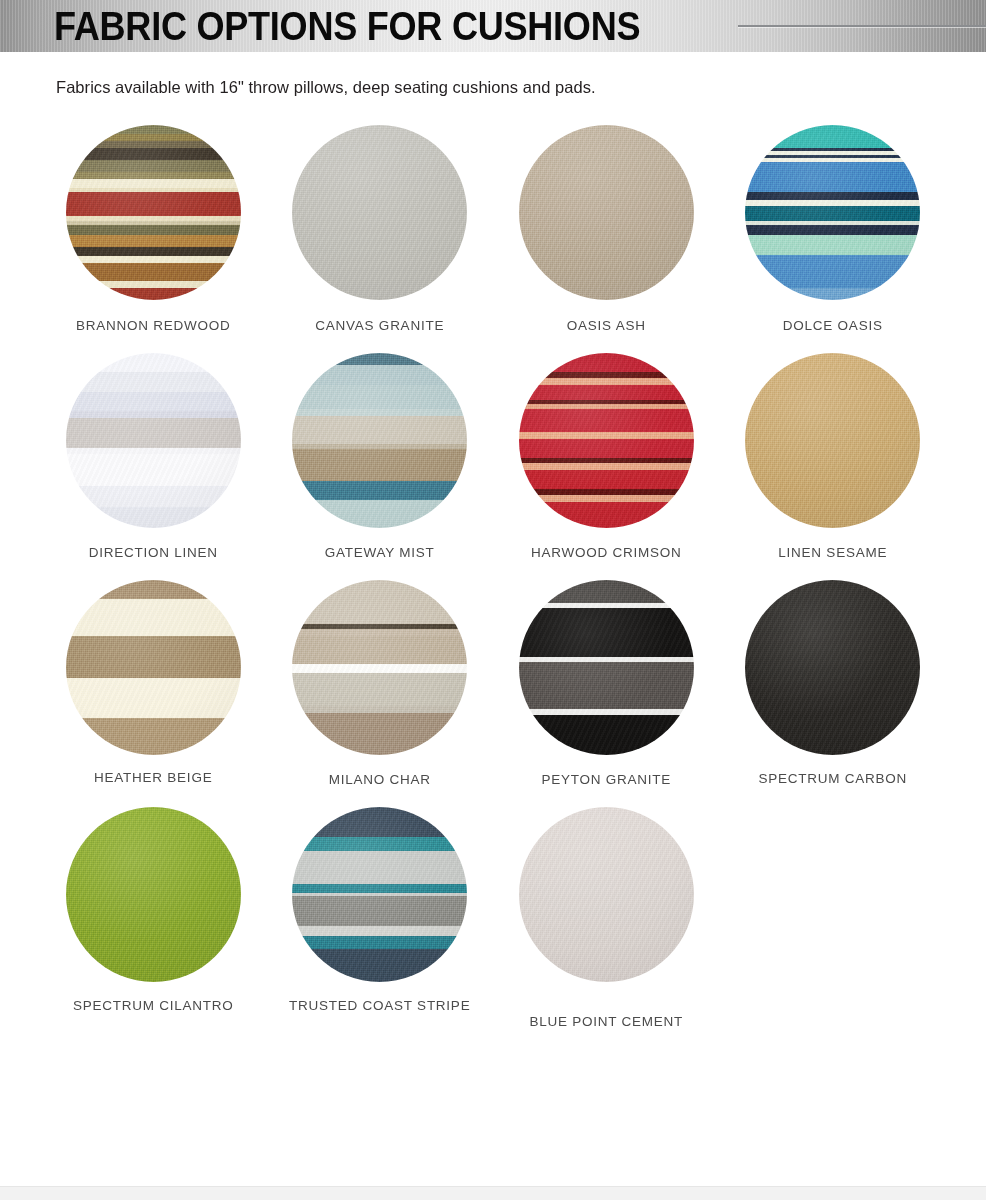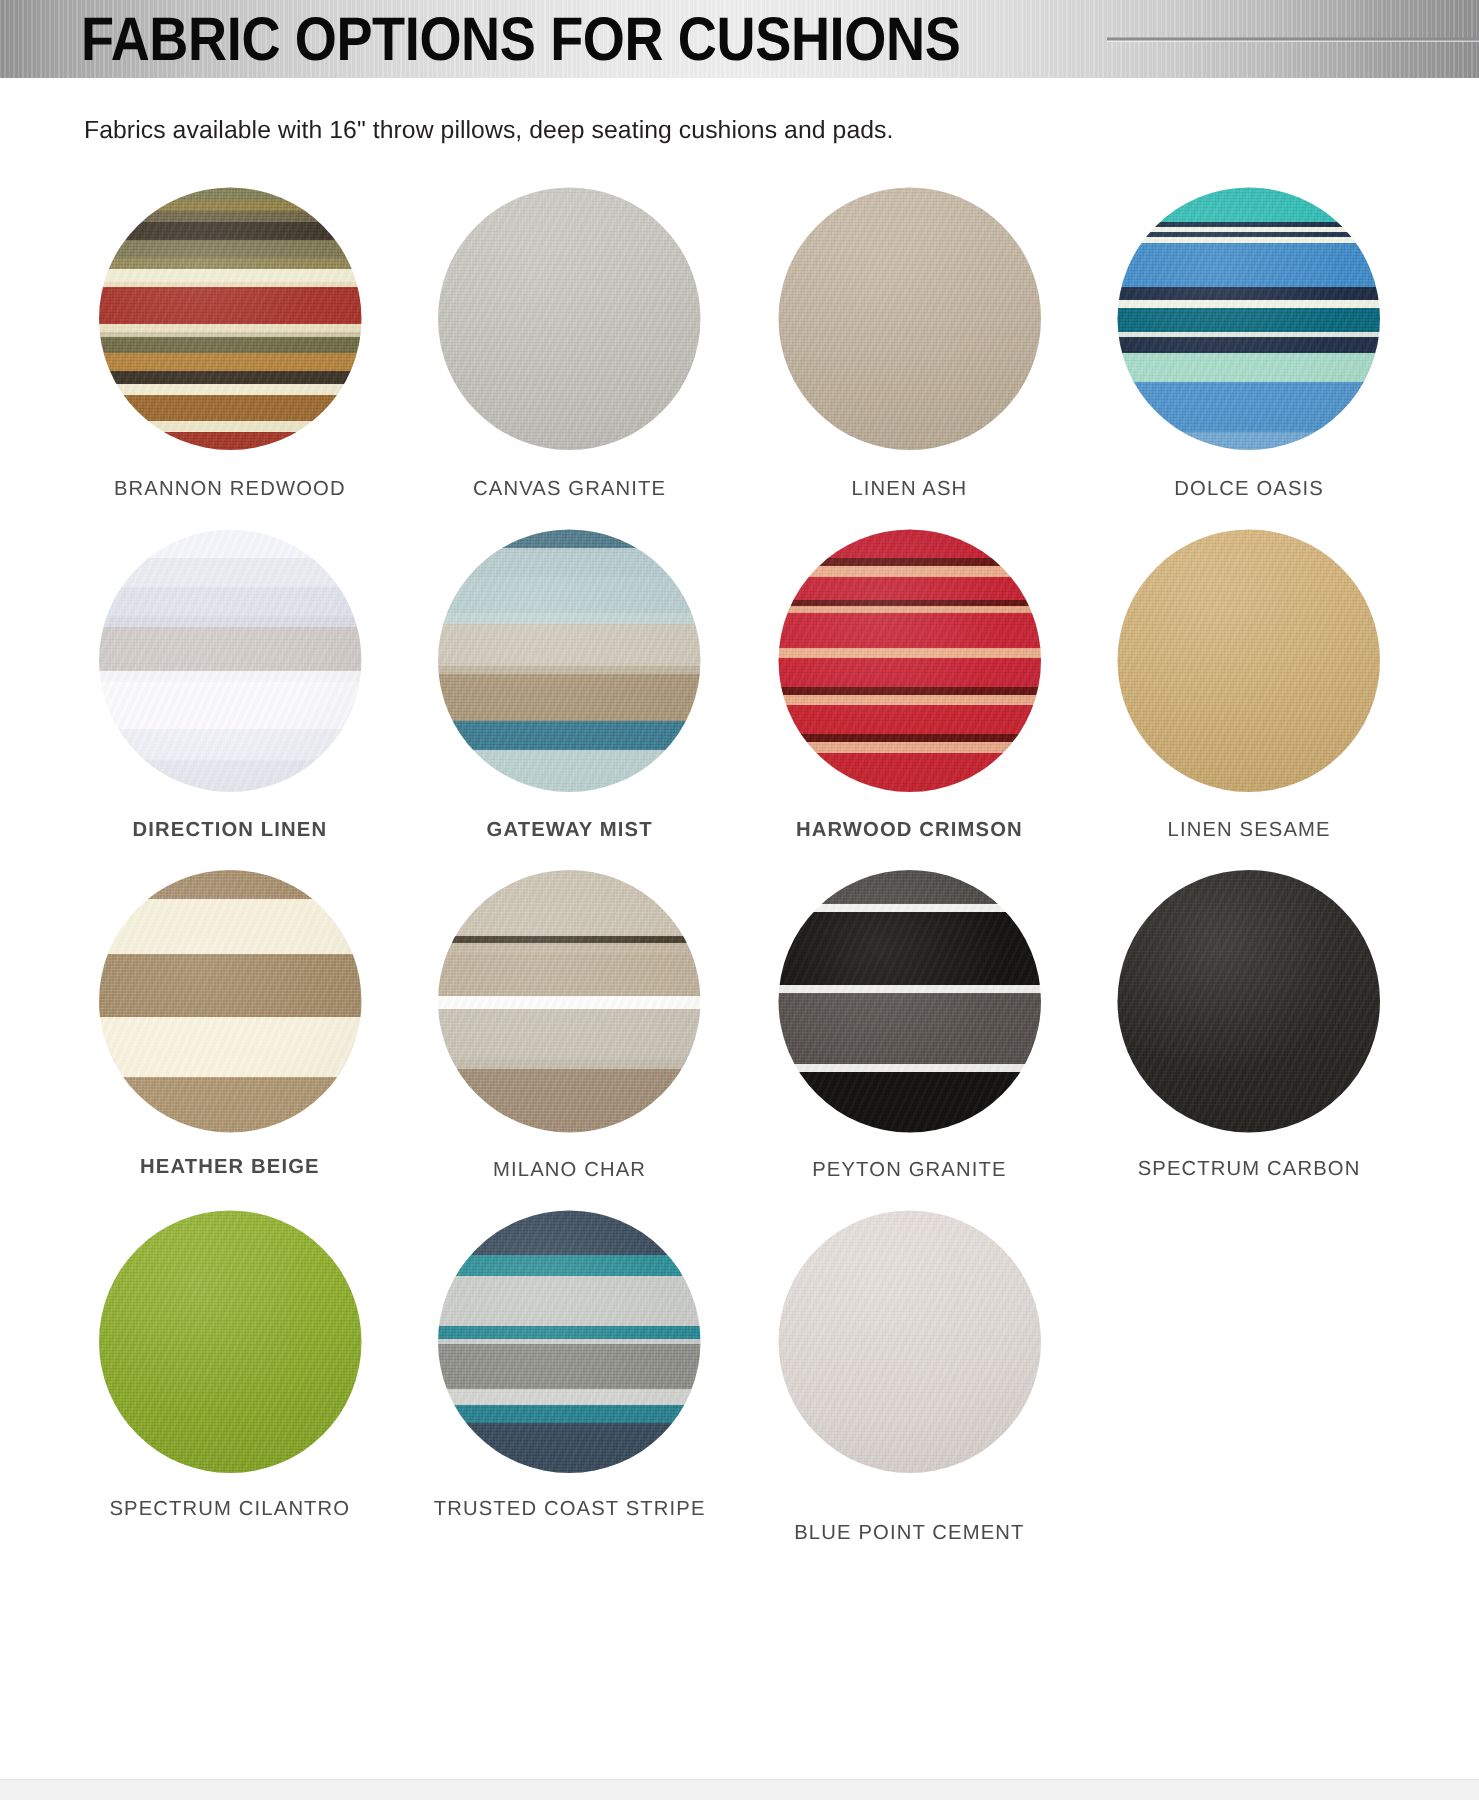--- a/index.html
+++ b/index.html
@@ -145,21 +145,21 @@
   .label {
     margin-top: 18px;
     font-family: "Liberation Sans Narrow", "Liberation Sans", sans-serif;
     font-size: 13.5px;
     letter-spacing: 0.75px;
     color: #4b4b4b;
     text-align: center;
     white-space: nowrap;
   }
   
-  .row2 .label { margin-top: 17px; font-weight: bold; }
+  .row2 .label { margin-top: 17px; }
   .row3 .label { margin-top: 17px; }
   .row4 .label { margin-top: 16px; }
   .cell.nudge-up .label { margin-top: 15px; }
   .cell.nudge-down .label { margin-top: 32px; }
 
   .footer-band {
     position: absolute;
     left: 0;
     bottom: 0;
     width: 986px;
@@ -194,21 +194,21 @@
         <div class="shade"></div>
       </div>
       <div class="label">CANVAS GRANITE</div>
     </div>
     <div class="cell row1">
       <div class="swatch" style="background: linear-gradient(rgb(195, 181, 161) 0%, rgb(188, 173, 152) 50%, rgb(181, 166, 144) 100%);">
         <div class="tex"></div>
         <div class="tex2"></div>
         <div class="shade"></div>
       </div>
-      <div class="label">LINEN ASH</div>
+      <div class="label">OASIS ASH</div>
     </div>
     <div class="cell row1">
       <div class="swatch" style="background: linear-gradient(rgb(50, 183, 174) 0%, rgb(50, 183, 174) 13%, rgb(29, 46, 69) 13%, rgb(29, 46, 69) 15%, rgb(239, 242, 227) 15%, rgb(239, 242, 227) 17%, rgb(33, 50, 74) 17%, rgb(33, 50, 74) 19%, rgb(240, 242, 228) 19%, rgb(240, 242, 228) 21%, rgb(62, 131, 195) 21%, rgb(62, 131, 195) 38%, rgb(30, 43, 65) 38%, rgb(30, 43, 65) 43%, rgb(239, 242, 228) 43%, rgb(239, 242, 228) 46%, rgb(12, 98, 116) 46%, rgb(12, 98, 116) 55%, rgb(223, 230, 220) 55%, rgb(223, 230, 220) 57%, rgb(34, 46, 68) 57%, rgb(34, 46, 68) 63%, rgb(162, 217, 197) 63%, rgb(162, 217, 197) 74%, rgb(79, 142, 200) 74%, rgb(79, 142, 200) 93%, rgb(110, 165, 210) 93%, rgb(110, 165, 210) 100%);">
         <div class="tex"></div>
         <div class="tex2"></div>
         <div class="shade"></div>
       </div>
       <div class="label">DOLCE OASIS</div>
     </div>
     <div class="cell row2">

